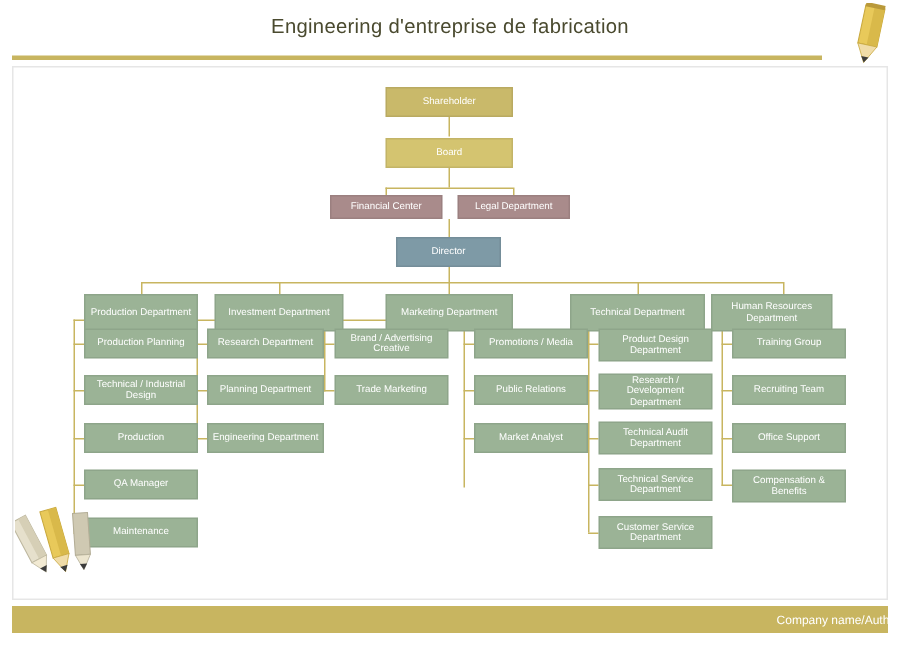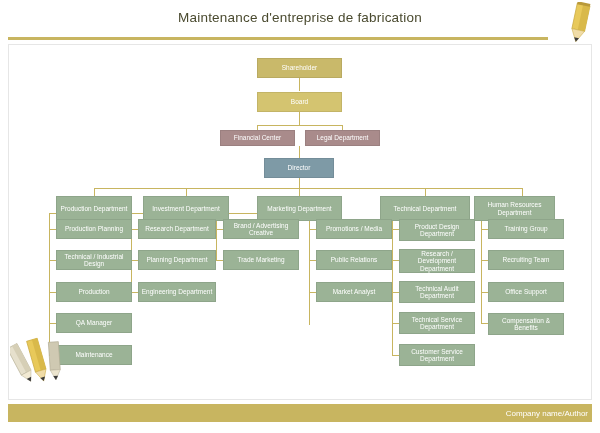--- a/index.html
+++ b/index.html
@@ -47,21 +47,21 @@
     background: #c8b560;
   }
   #footer-bar {
     position: absolute;
     left: 8px; top: 408px;
     width: 584px; height: 14px;
     background: #c8b560;
   }
   #footer-text {
     position: absolute;
-    right: 12px; top: 409px;
+    right: 0; top: 409px;
     font-size: 8px;
     color: #ffffff;
   }
   
   #canvas {
     position: absolute;
     left: 8px; top: 44px;
     width: 584px; height: 356px;
     background: #ffffff;
     border: 1px solid #e6e6e6;
@@ -102,21 +102,21 @@
   }
   #pencil-tr { right: 4px; top: 2px; }
   #pencil-bl { left: 10px; top: 336px; }
 </style>
 </head>
 <body>
 
 <div id="page">
 
   <div id="title-bar">
-    <div id="title-text">Maintenance d'entreprise de fabrication</div>
+    <div id="title-text">Engineering d'entreprise de fabrication</div>
     <div id="title-rule"></div>
   </div>
 
   <div class="pencil" id="pencil-tr">
     <svg width="34" height="44" viewBox="0 0 34 44">
       <g transform="rotate(12 17 22)">
         <rect x="11" y="2" width="13" height="26" fill="#e8c95a" stroke="#c9a93f" stroke-width="0.7"></rect>
         <rect x="17" y="2" width="7" height="26" fill="#d9b94a"></rect>
         <polygon points="11,28 24,28 17.5,40" fill="#f0dca8" stroke="#c9a93f" stroke-width="0.5"></polygon>
         <polygon points="15,36 20,36 17.5,40" fill="#3c3c3c"></polygon>

